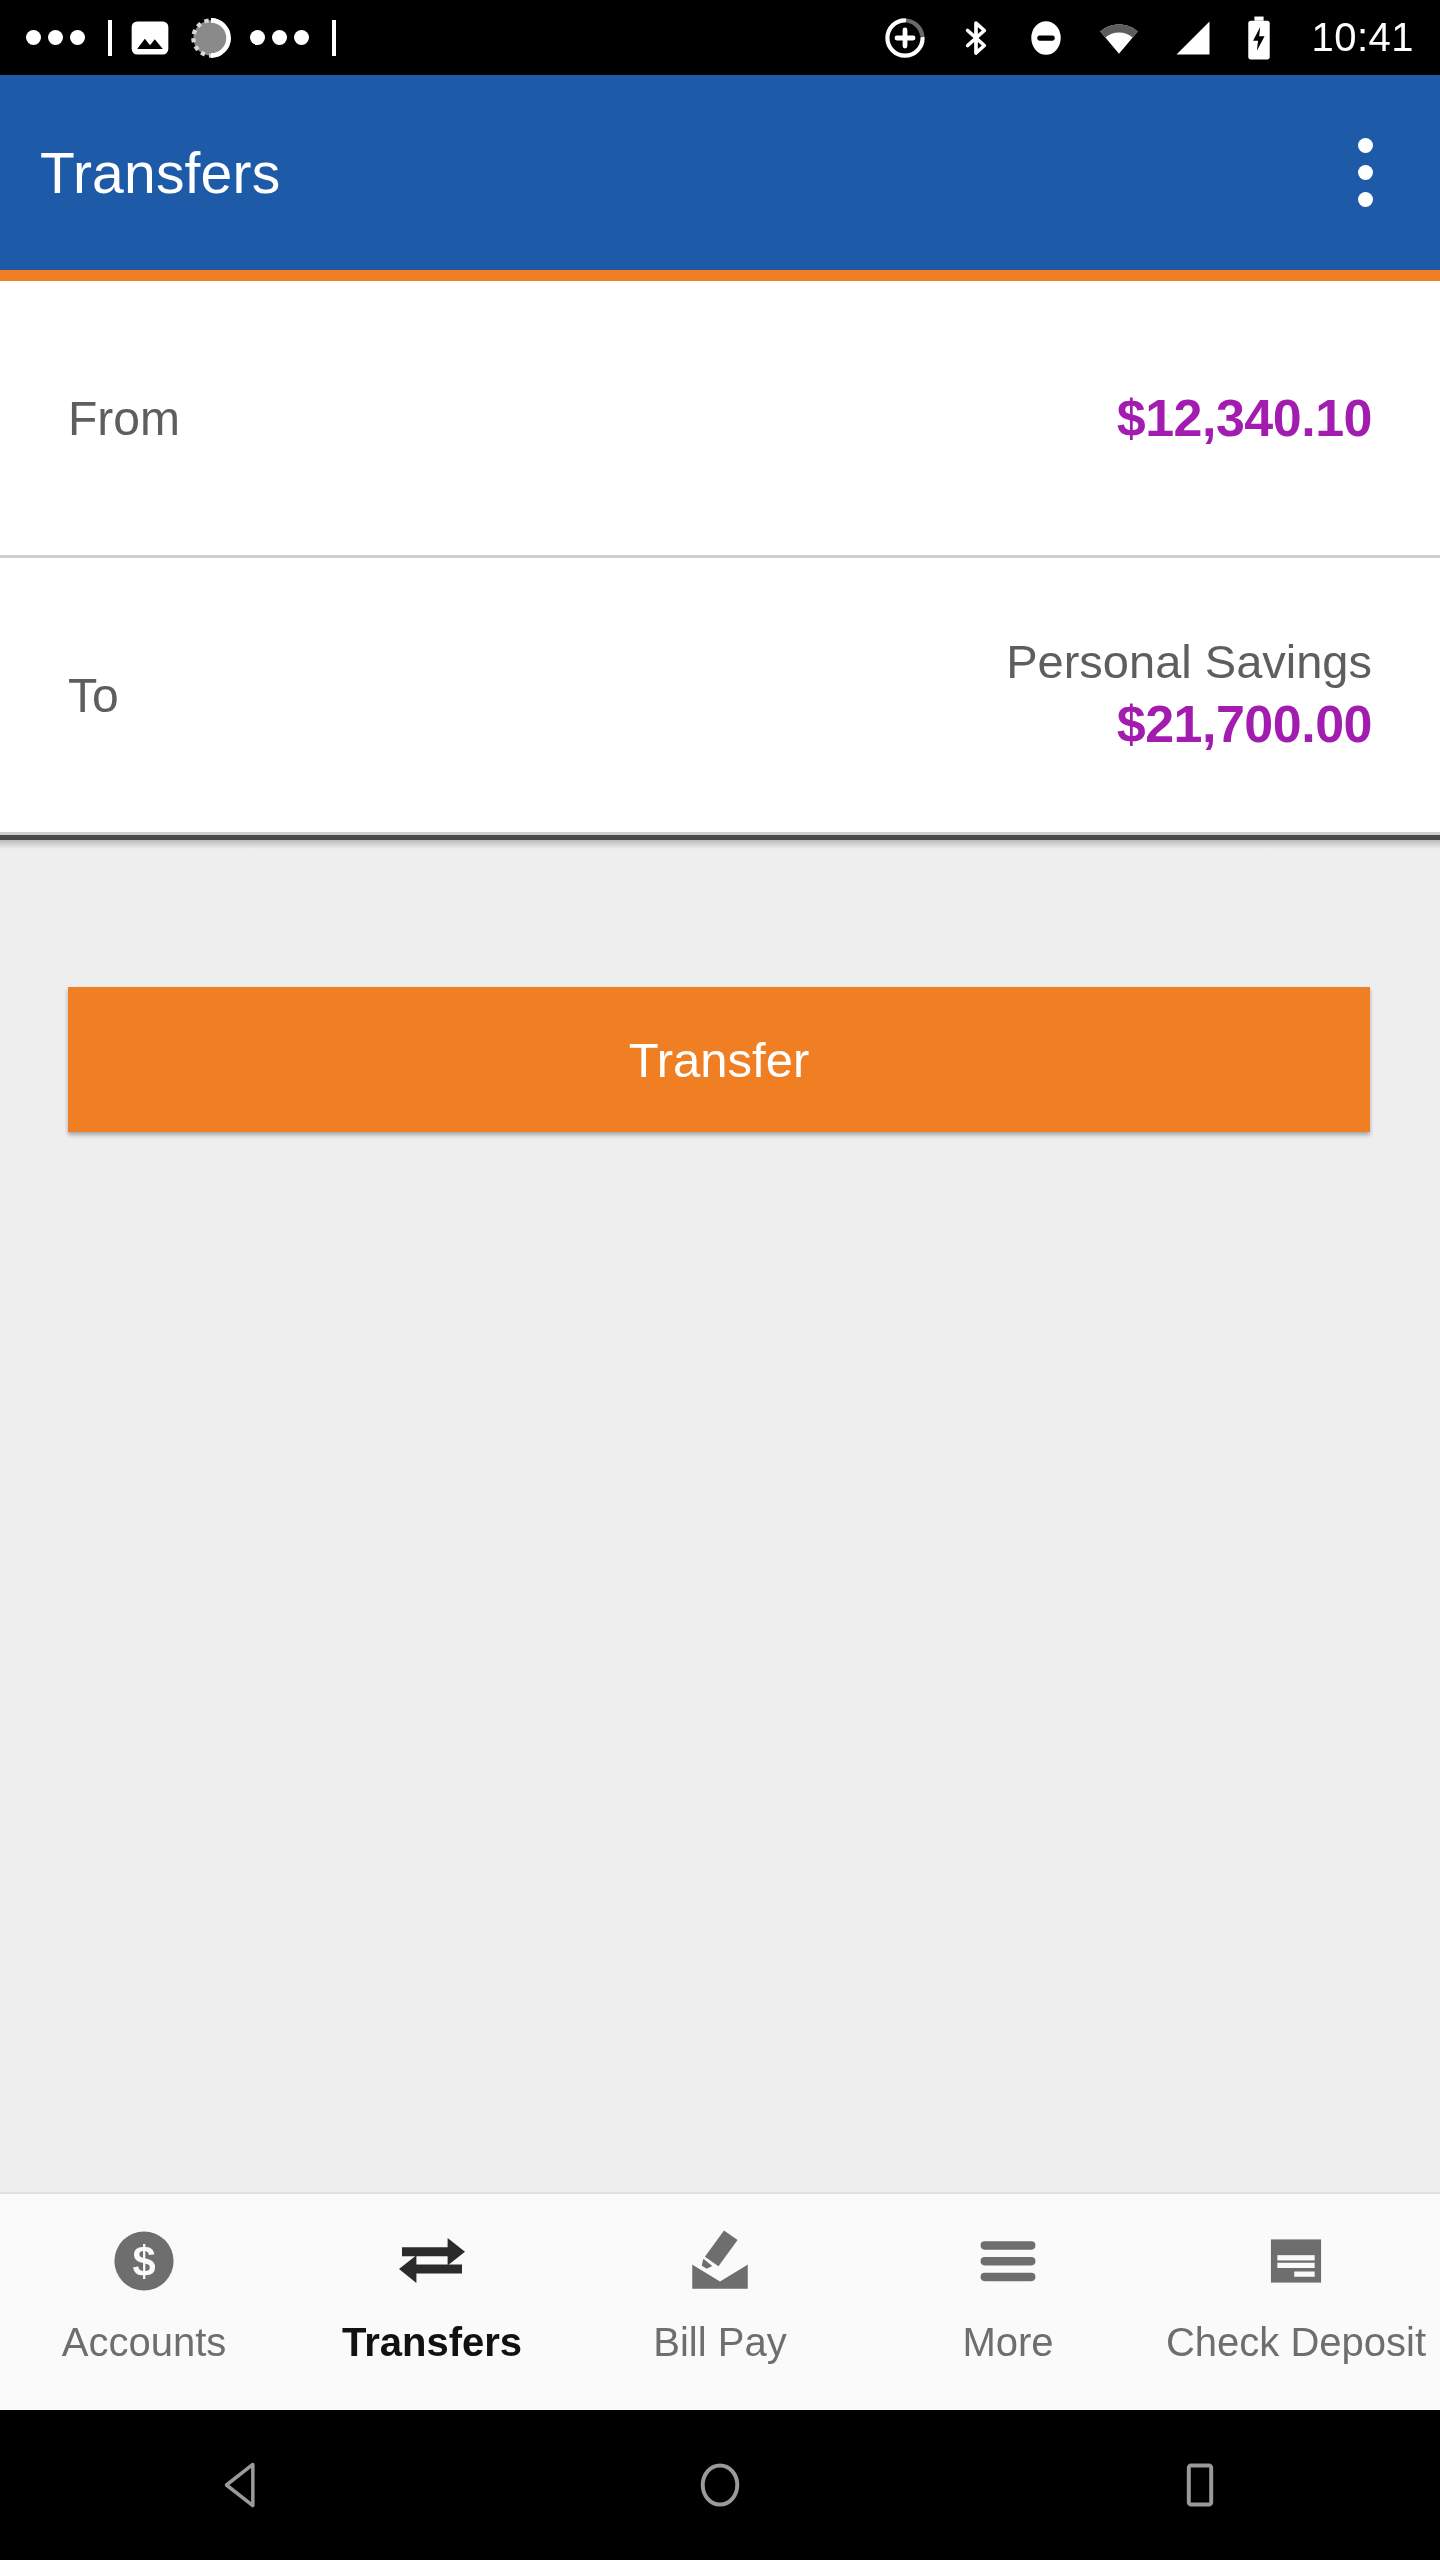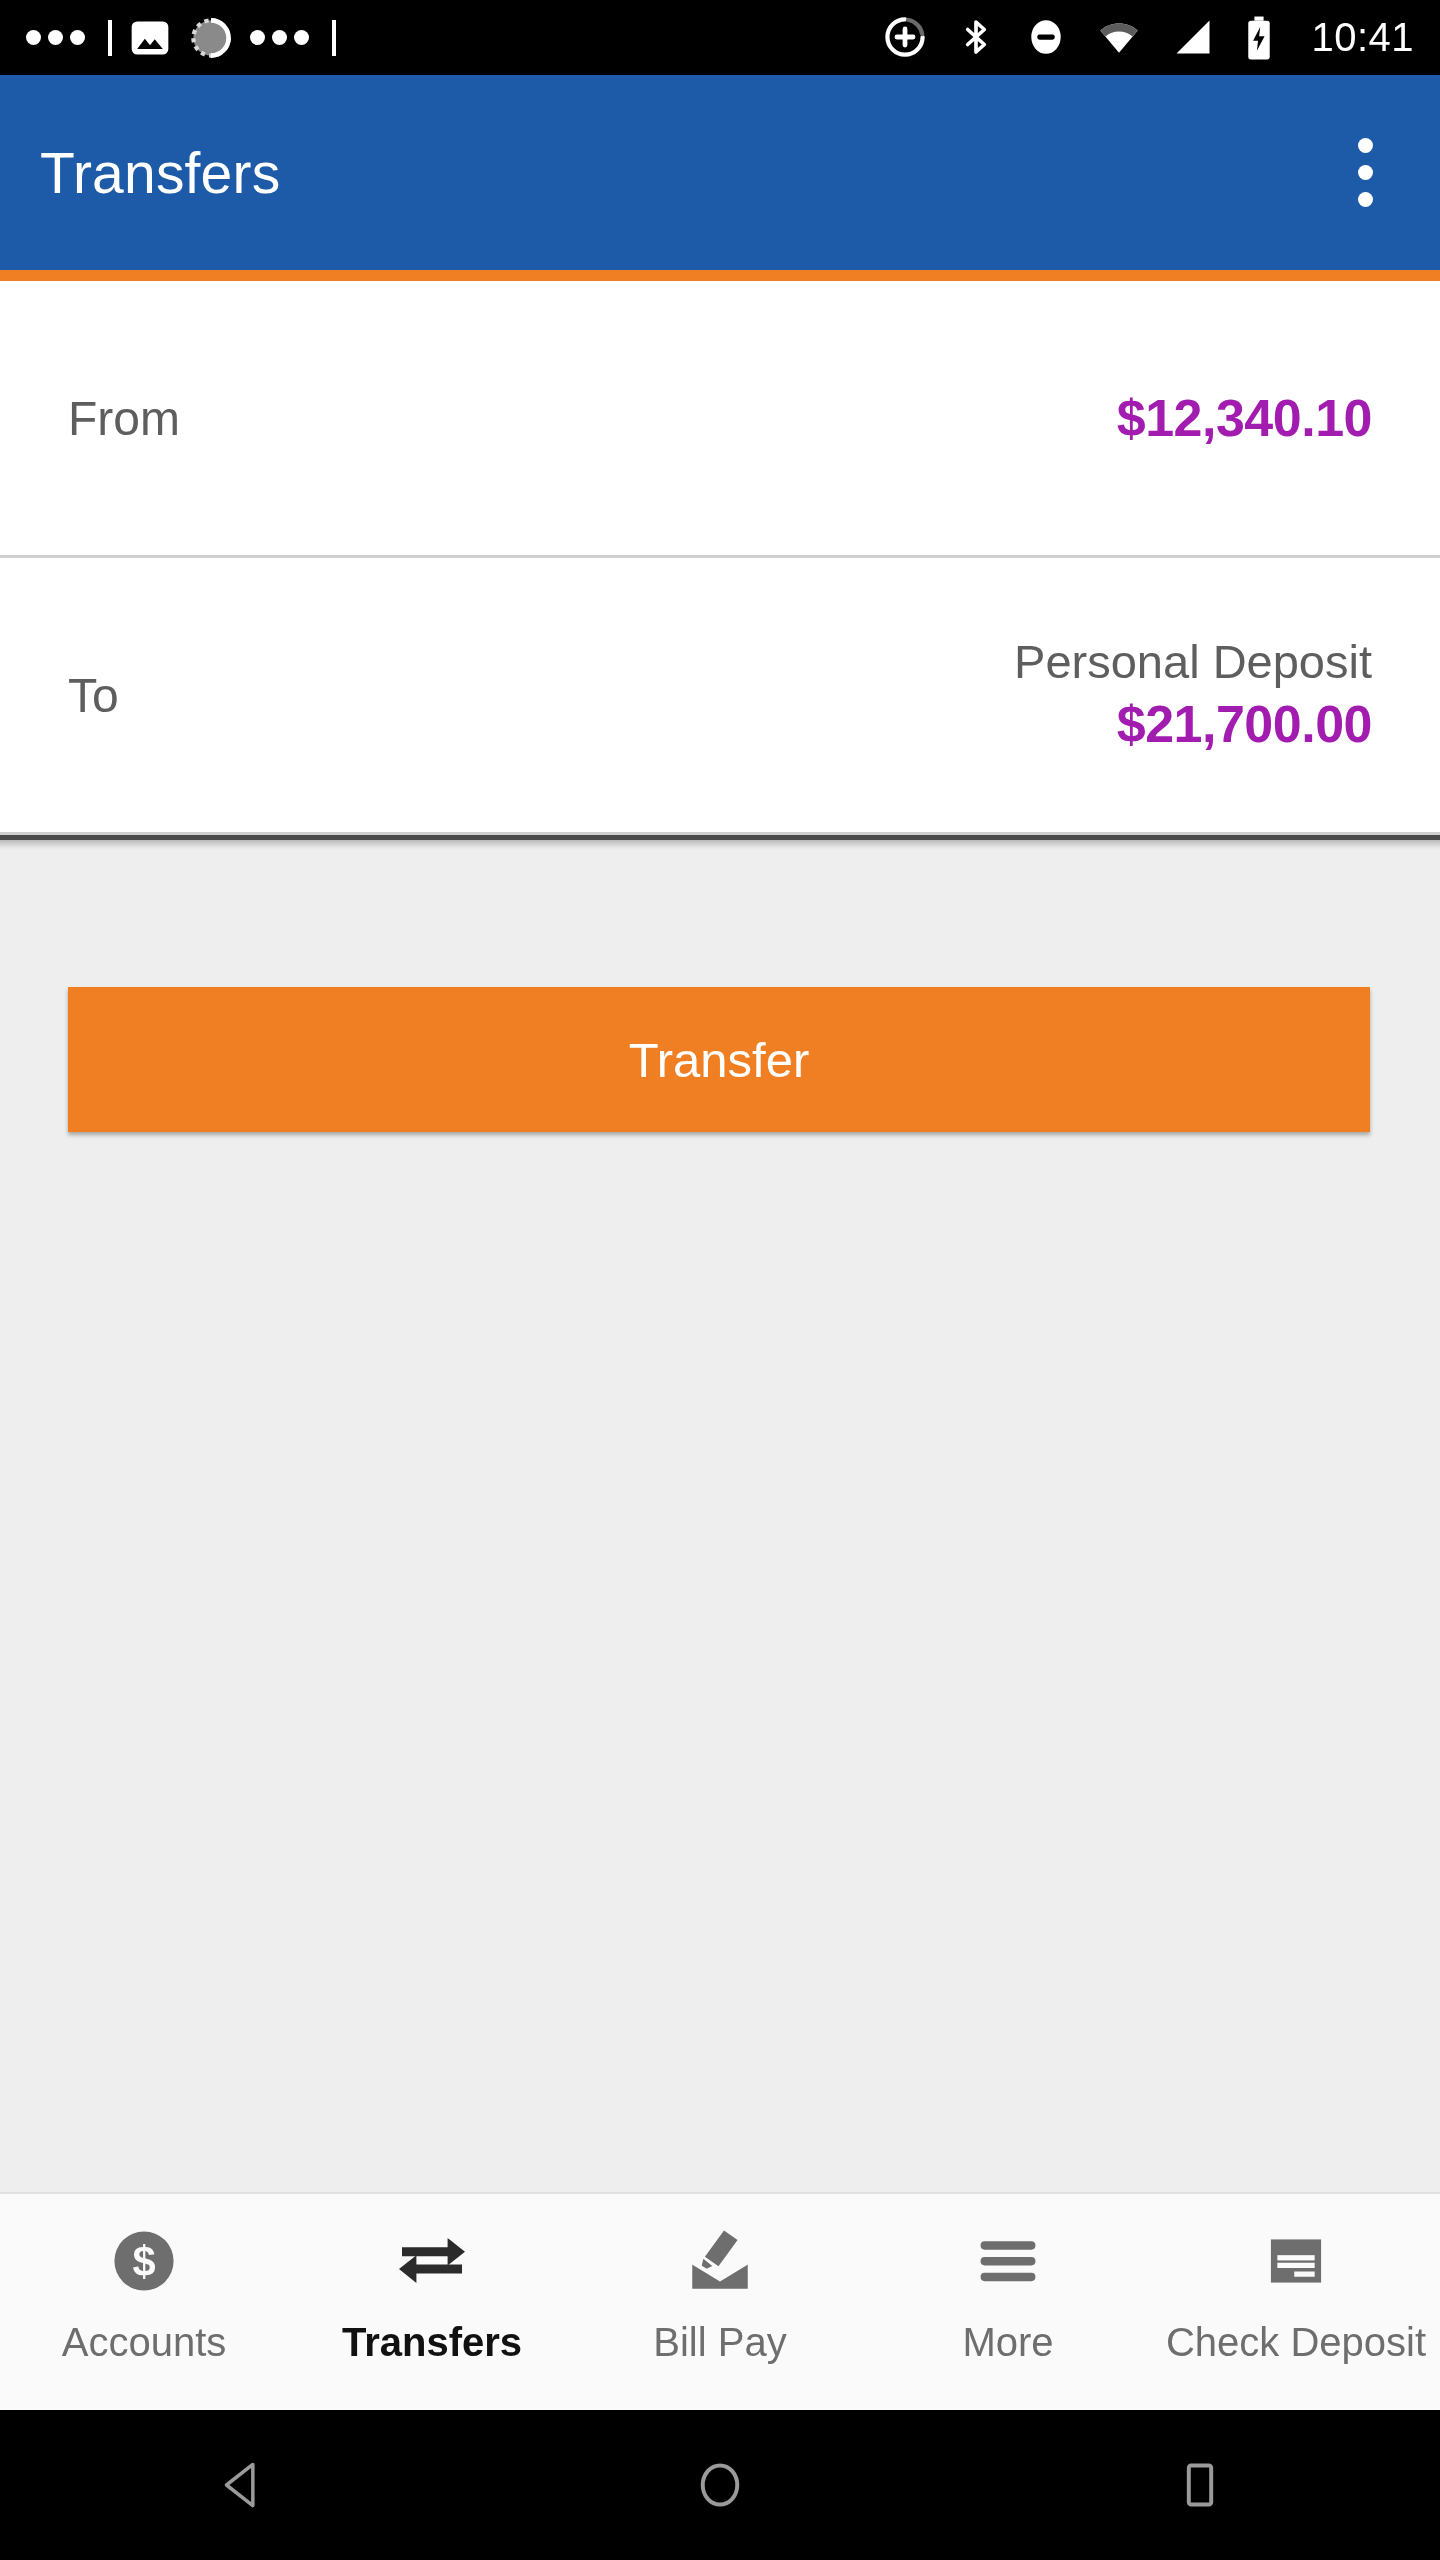--- a/index.html
+++ b/index.html
@@ -11,21 +11,21 @@
   }
   #screen { position:relative; width:1440px; height:2560px; background:#eeeeee; }
 
   
   .statusbar {
     position:absolute; top:0; left:0; width:1440px; height:75px;
     background:#000; display:flex; align-items:center;
     padding:0 26px;
   }
   .sb-left { display:flex; align-items:center; gap:16px; flex:1; }
-  .sb-right { display:flex; gap:29px; }
+  .sb-right { display:flex; align-items:center; gap:29px; }
   .dots3 { display:flex; align-items:center; gap:7px; }
   .dots3 i { display:block; width:15px; height:15px; border-radius:50%; background:#fff; }
   .sb-divider { width:4px; height:36px; background:#fff; margin-left:7px; }
   .sb-time { color:#fff; font-size:40px; font-weight:400; letter-spacing:0.5px; margin-left:8px; }
   .sb-icon { display:block; }
 
   
   .appbar {
     position:absolute; top:75px; left:0; width:1440px; height:195px;
     background:#1d5aa7; display:flex; align-items:center;
@@ -167,21 +167,21 @@
       <span class="row-label">From</span>
       <div class="row-values">
         <div class="row-amt">$12,340.10</div>
       </div>
     </div>
     <div class="divider"></div>
 
     <div class="row tall">
       <span class="row-label">To</span>
       <div class="row-values">
-        <div class="row-acct">Personal Deposit</div>
+        <div class="row-acct">Personal Savings</div>
         <div class="row-amt">$21,700.00</div>
       </div>
     </div>
     <div class="divider"></div>
 
     <div class="amount-underline"></div>
     <div class="amount-shadow"></div>
 
     <div class="btn-wrap">
       <button class="transfer-btn">Transfer</button>

